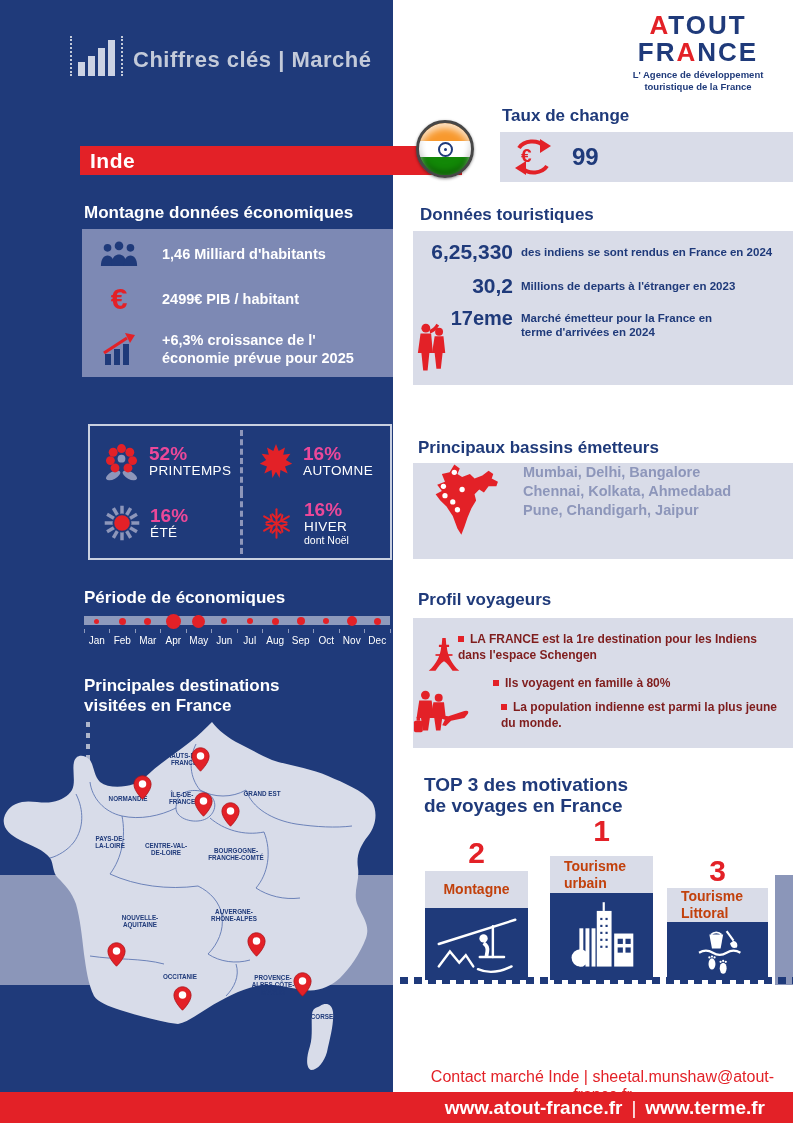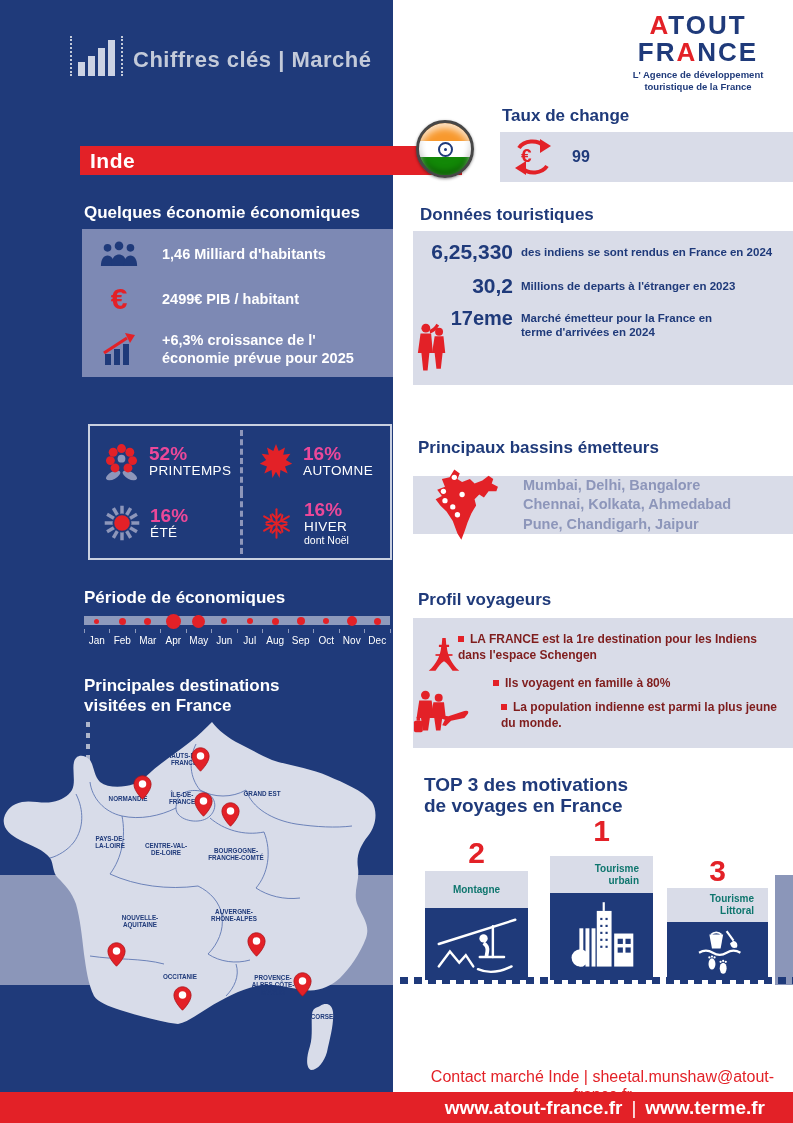--- a/index.html
+++ b/index.html
@@ -33,21 +33,21 @@
   .red{color:#e32127}
   .tag{font-size:9.5px;line-height:1.25;margin-top:4px;color:#1f3a7a;font-weight:bold}
   
   .stitle{color:#1f3a7a;font-weight:bold;font-size:17px}
   .wtitle{color:#fff;font-weight:bold;font-size:17px}
   .graybox{background:#d9dce8}
   
   .taux-box{left:500px;top:132px;width:293px;height:50px;display:flex;align-items:center;gap:16px;padding-left:10px}
   .xch{position:relative;width:46px;height:40px}
   .xch .eur{position:absolute;left:11px;top:8px;font-size:19px;font-weight:bold;color:#e32127}
-  .taux-val{color:#1f3a7a;font-size:16px;font-weight:bold}
+  .taux-val{color:#1f3a7a;font-size:24px;font-weight:bold}
   
   .eco-box{left:82px;top:229px;width:311px;height:148px;background:#7d89b4;
         padding:12px 6px 10px 10px;display:flex;flex-direction:column;justify-content:space-between}
   .eco-row{display:flex;align-items:center;gap:16px}
   .eco-ic{flex:0 0 54px;display:flex;justify-content:center;align-items:center}
   .eco-tx{color:#fff;font-weight:bold;font-size:14.5px;line-height:1.25;max-width:228px}
   .eco-eur{font-size:30px;color:#e32127;font-weight:bold;line-height:1}
   
   .tour-box{left:413px;top:231px;width:380px;height:154px;padding-top:9px}
   .t-row{display:flex;align-items:flex-start}
@@ -64,36 +64,36 @@
   
   .res-bar{left:84px;top:616px;width:306px;height:9px;background:#8e9abc}
   .dotrow{left:84px;top:608px;width:306px;height:26px;display:flex;align-items:center}
   .dotrow .cell{flex:1;display:flex;justify-content:center;align-items:center}
   .dot{background:#e32127;border-radius:50%}
   .ticks{left:84px;top:629px;width:307px;height:4px;
         background:repeating-linear-gradient(90deg,#8e9abc 0 1px,transparent 1px 25.5px)}
   .months{left:84px;top:635px;width:306px;display:flex}
   .months span{flex:1;text-align:center;color:#fff;font-size:10px}
   
-  .bass-box{left:413px;top:476px;width:380px;height:58px;display:flex;align-items:center}
+  .bass-box{left:413px;top:463px;width:380px;height:96px;display:flex;}
   .bass-lines{margin-left:20px;color:#8d96ba;font-size:14.5px;font-weight:bold;line-height:1.32}
   
   .prof-box{left:413px;top:618px;width:380px;height:130px}
   .bullet{position:absolute;color:#7f1d1d;font-weight:bold;font-size:12px;line-height:1.3}
   .bsq{display:inline-block;width:6px;height:6px;background:#e32127;margin-right:6px;vertical-align:1px}
   
   .vdash{left:86px;top:722px;width:4px;height:138px;
         background:repeating-linear-gradient(180deg,#aeb6cc 0 5px,transparent 5px 11px)}
   .fr-map{left:0;top:716px;width:390px;height:372px}
   .rg{position:absolute;font-size:6.3px;font-weight:bold;color:#1f3a7a;text-align:center;line-height:1.18}
   .pin{position:absolute;width:19px;height:25px}
   
   .rank{position:absolute;color:#e32127;font-weight:bold;font-size:30px;text-align:center;line-height:1}
-  .plabel{position:absolute;background:#d9dce8;color:#0f766e;font-weight:bold;font-size:10px;
-        display:flex;align-items:center;justify-content:center;text-align:right;line-height:1.2}
+  .plabel{position:absolute;background:#d9dce8;color:#c2410c;font-weight:bold;font-size:14px;
+        display:flex;align-items:center;justify-content:center;text-align:left;line-height:1.2}
   .pbody{position:absolute;background:#1f3a7a;display:flex;align-items:center;justify-content:center}
   .hdash{left:400px;top:977px;width:393px;height:7px;
         background:repeating-linear-gradient(90deg,#1f3a7a 0 8px,transparent 8px 14px)}
   
   .contact{left:430px;top:1068px;width:345px;text-align:center;color:#e32127;font-size:16px}
   .footer{left:0;top:1092px;width:793px;height:31px;background:#e32127;color:#fff;font-weight:bold;
         font-size:19px;display:flex;align-items:center;justify-content:flex-end;padding-right:28px;gap:9px}
 </style>
 </head>
 <body>
@@ -144,21 +144,21 @@
         <path d="M9,11 A15,12 0 0 1 34,9" fill="none" stroke="#e32127" stroke-width="4"></path>
         <polygon points="30,2 41,9 30,16" fill="#e32127"></polygon>
         <path d="M37,29 A15,12 0 0 1 12,31" fill="none" stroke="#e32127" stroke-width="4"></path>
         <polygon points="16,24 5,31 16,38" fill="#e32127"></polygon>
       </svg>
       <span class="eur">€</span>
     </span>
     <span class="taux-val">99</span>
   </div>
 
-  <div class="abs wtitle" style="left:84px;top:203px">Quelques économie économiques</div>
+  <div class="abs wtitle" style="left:84px;top:203px">Montagne données économiques</div>
   <div class="abs eco-box">
     <div class="eco-row">
       <span class="eco-ic">
         <svg viewBox="0 0 44 28" width="42" height="27" fill="#1f3a7a">
           <circle cx="10" cy="7" r="4"></circle>
             <path d="M3,26 c0,-7 3,-11 7,-11 c4,0 7,4 7,11 z"></path>
           <circle cx="22" cy="5" r="4.5"></circle>
             <path d="M14,26 c0,-8 3.5,-12 8,-12 c4.5,0 8,4 8,12 z"></path>
           <circle cx="34" cy="7" r="4"></circle>
             <path d="M27,26 c0,-7 3,-11 7,-11 c4,0 7,4 7,11 z"></path>

